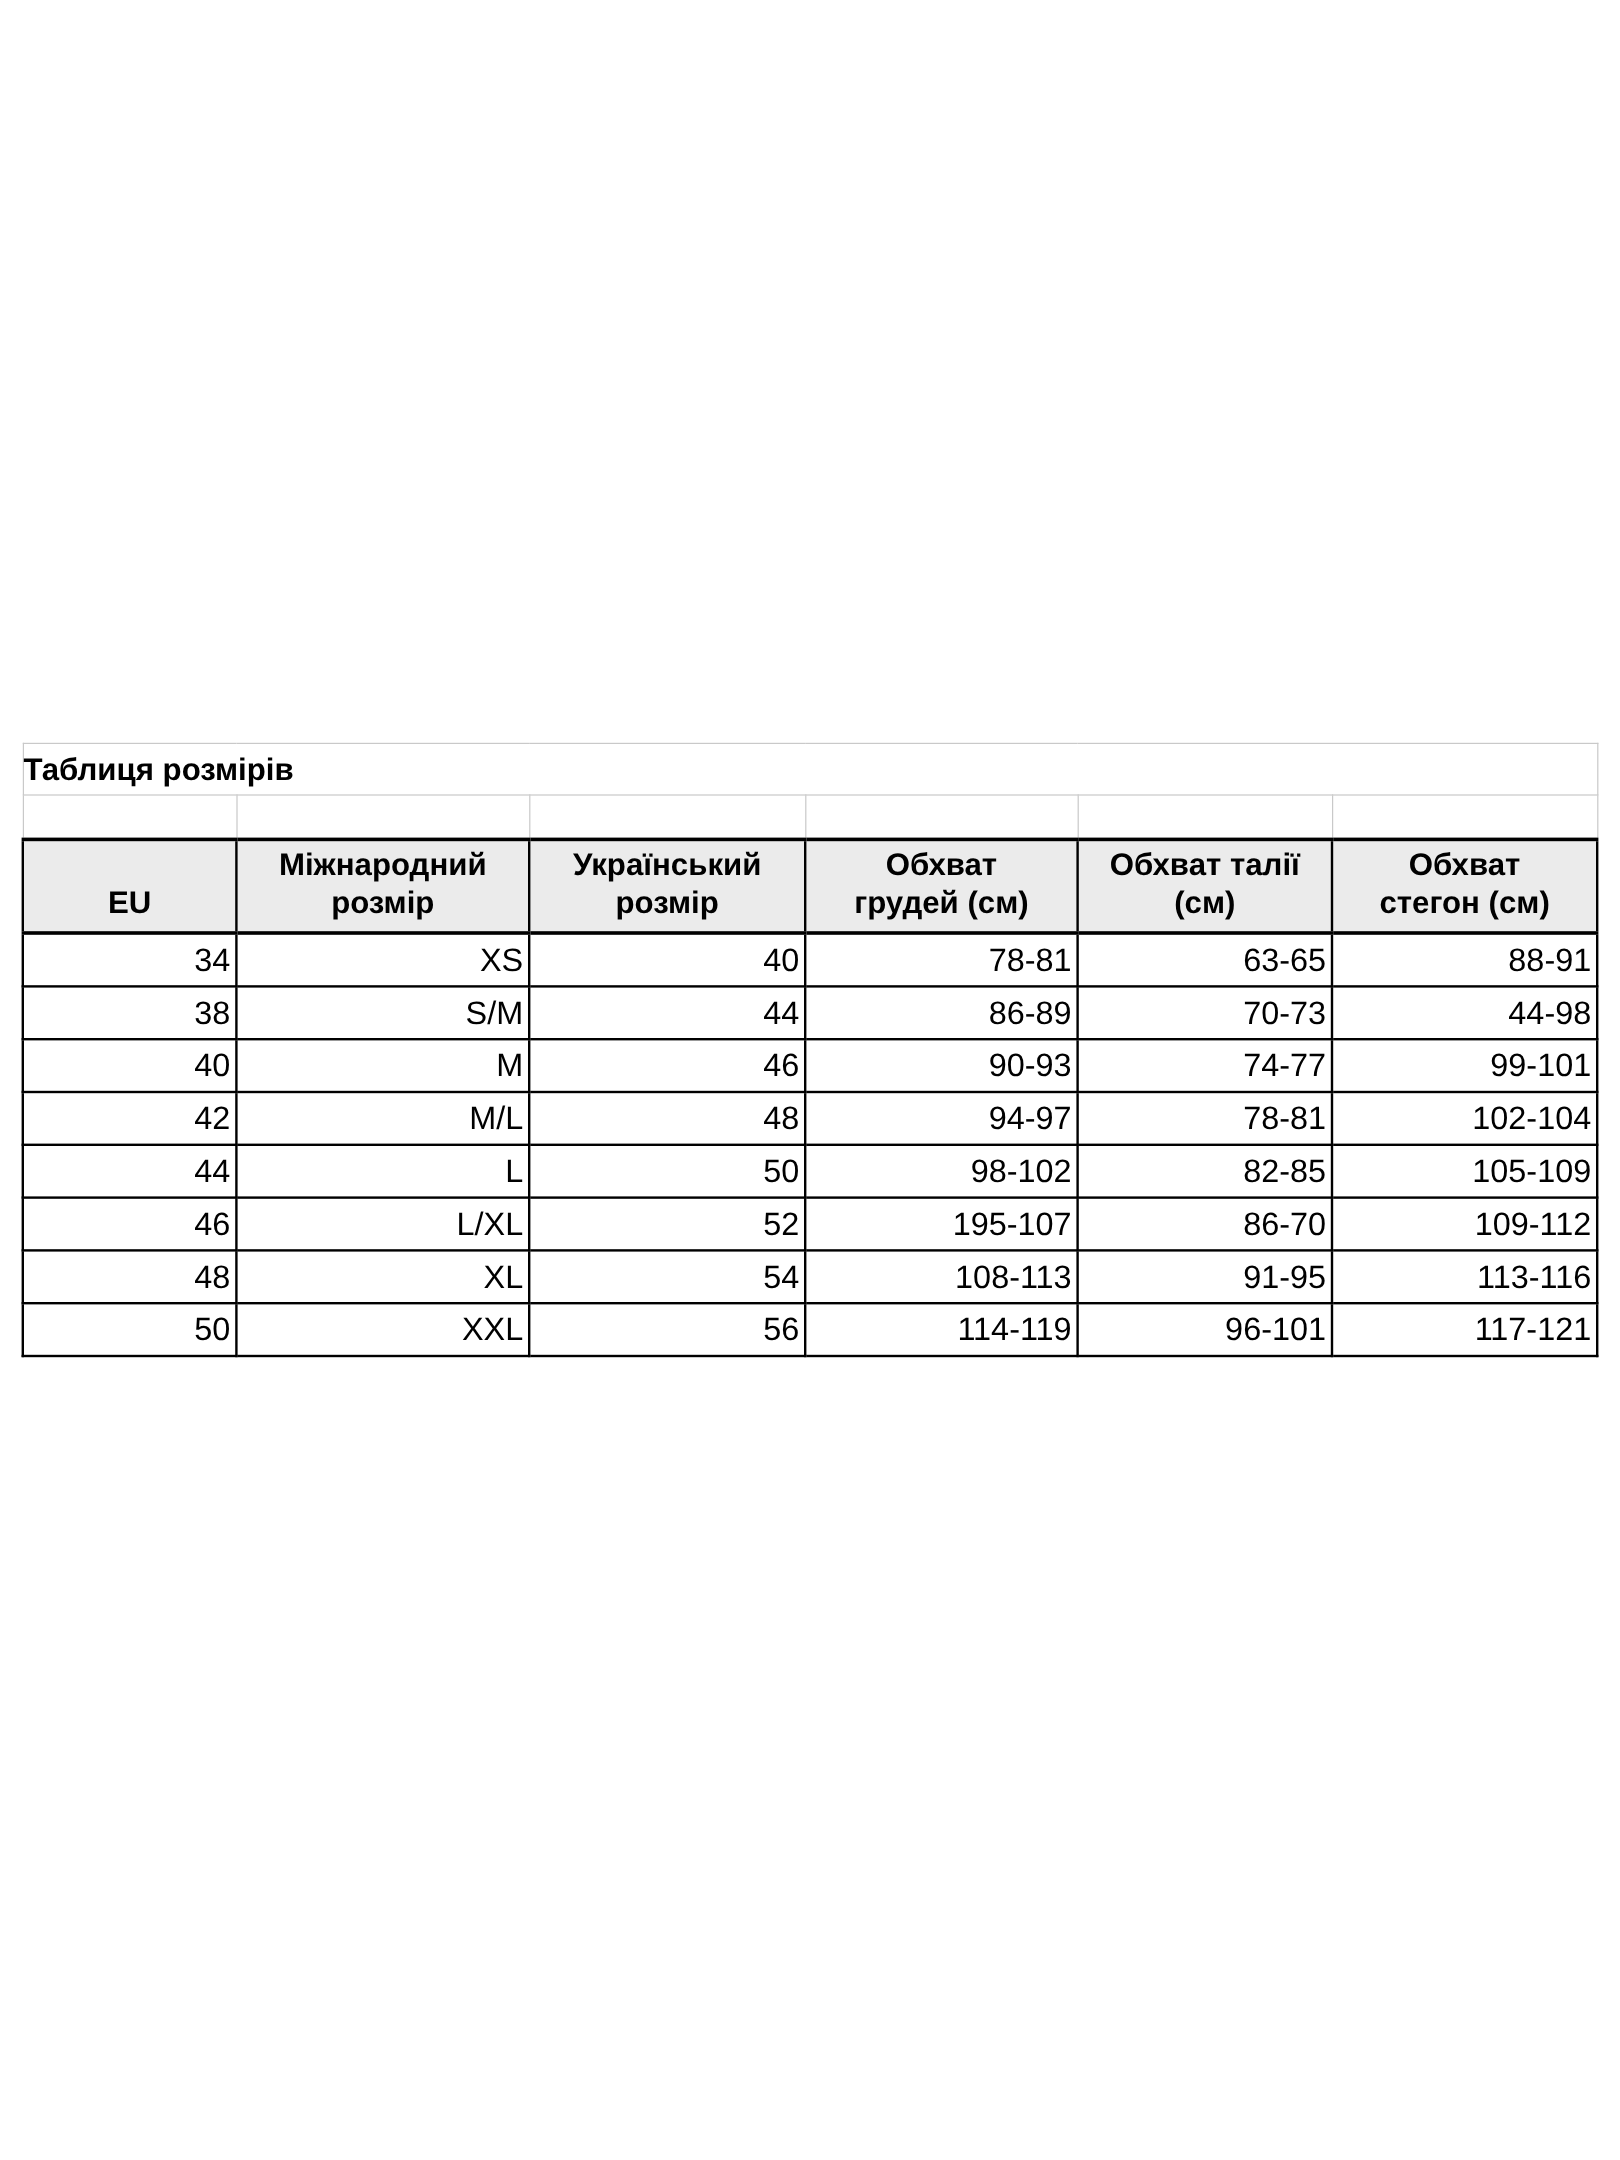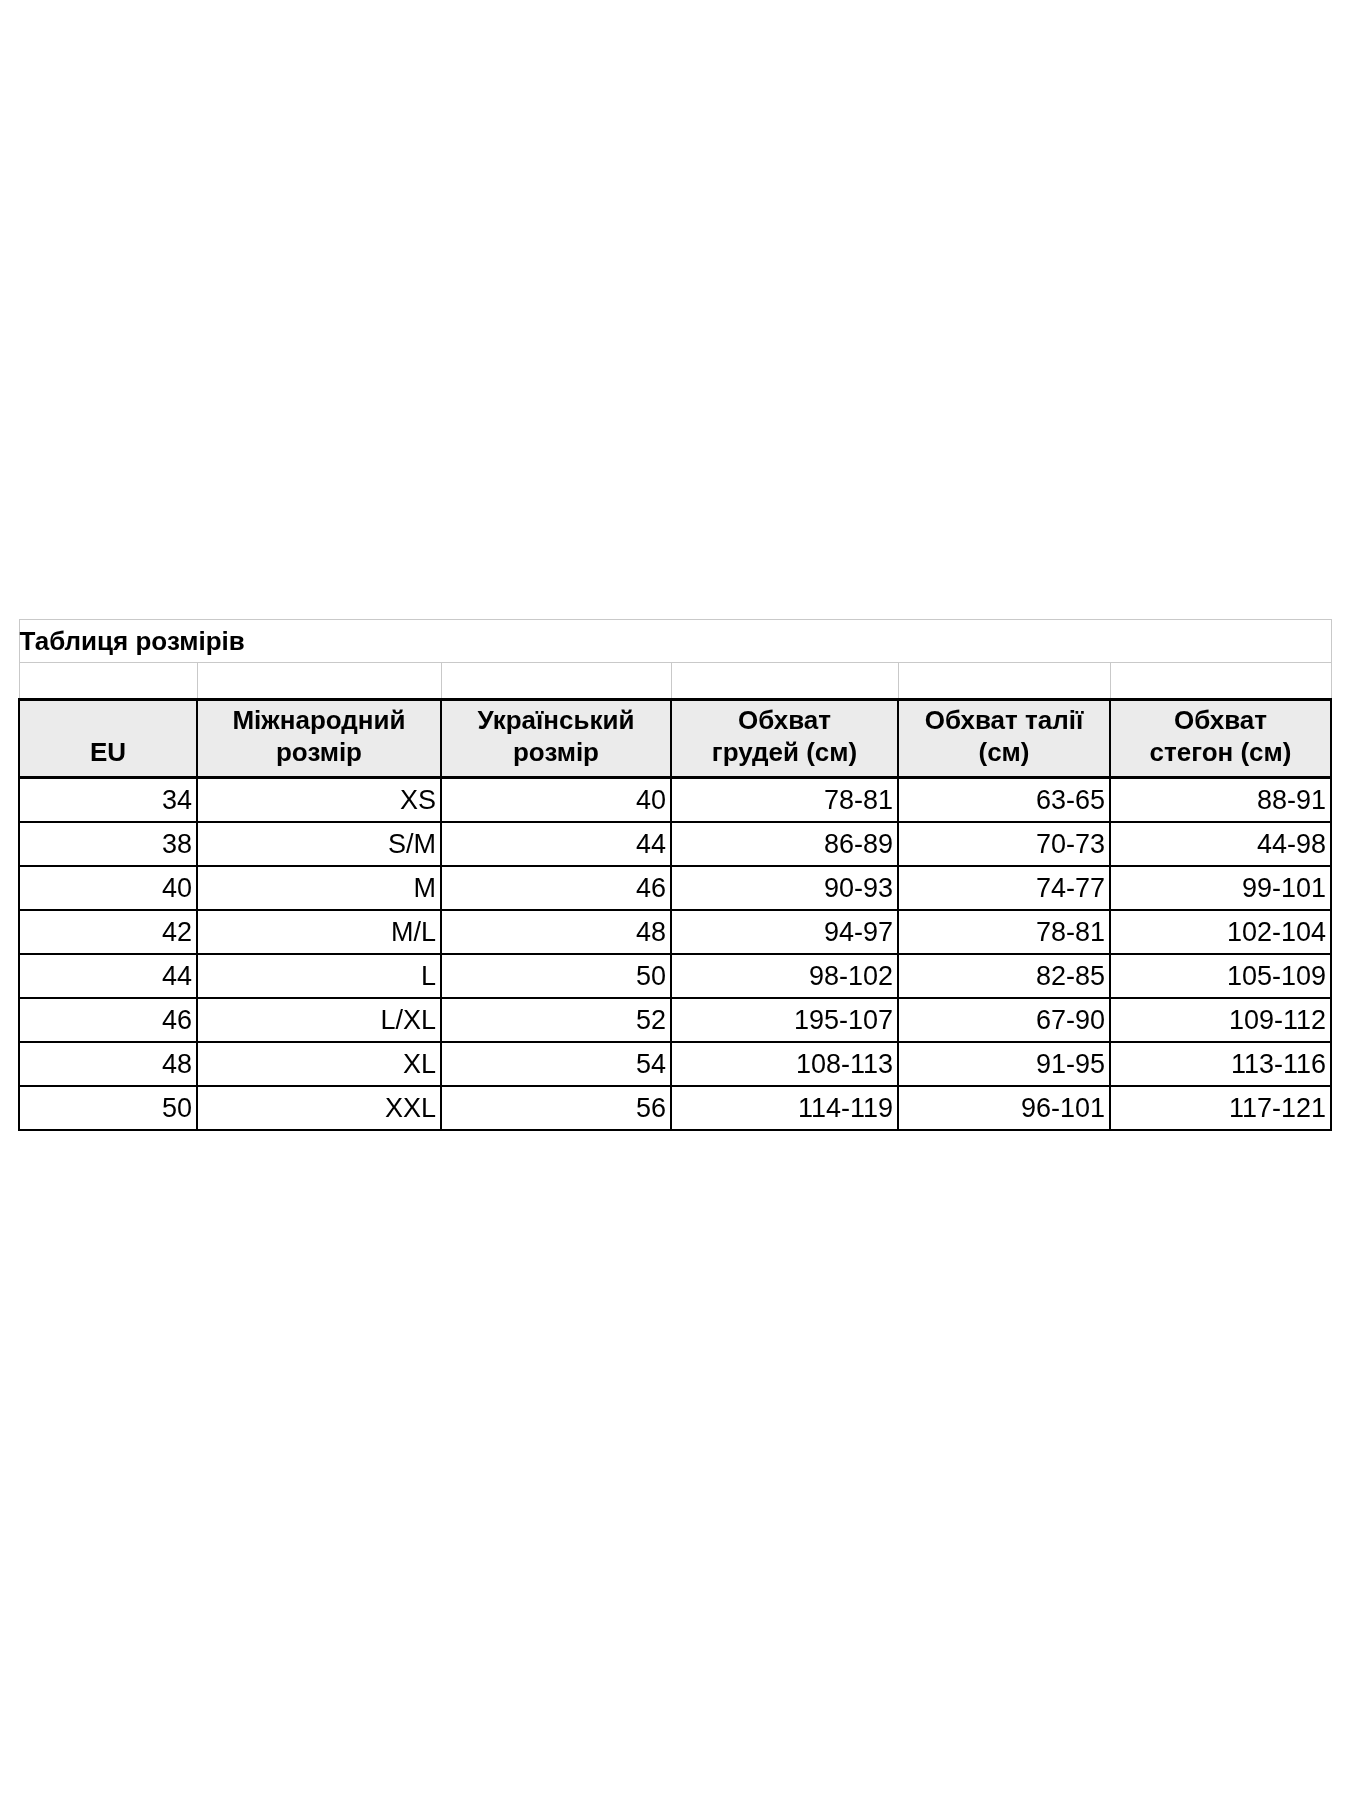--- a/index.html
+++ b/index.html
@@ -143,21 +143,21 @@
           <td>50</td>
           <td>98-102</td>
           <td>82-85</td>
           <td>105-109</td>
         </tr>
         <tr>
           <td>46</td>
           <td>L/XL</td>
           <td>52</td>
           <td>195-107</td>
-          <td>67-90</td>
+          <td>86-70</td>
           <td>109-112</td>
         </tr>
         <tr>
           <td>48</td>
           <td>XL</td>
           <td>54</td>
           <td>108-113</td>
           <td>91-95</td>
           <td>113-116</td>
         </tr>

